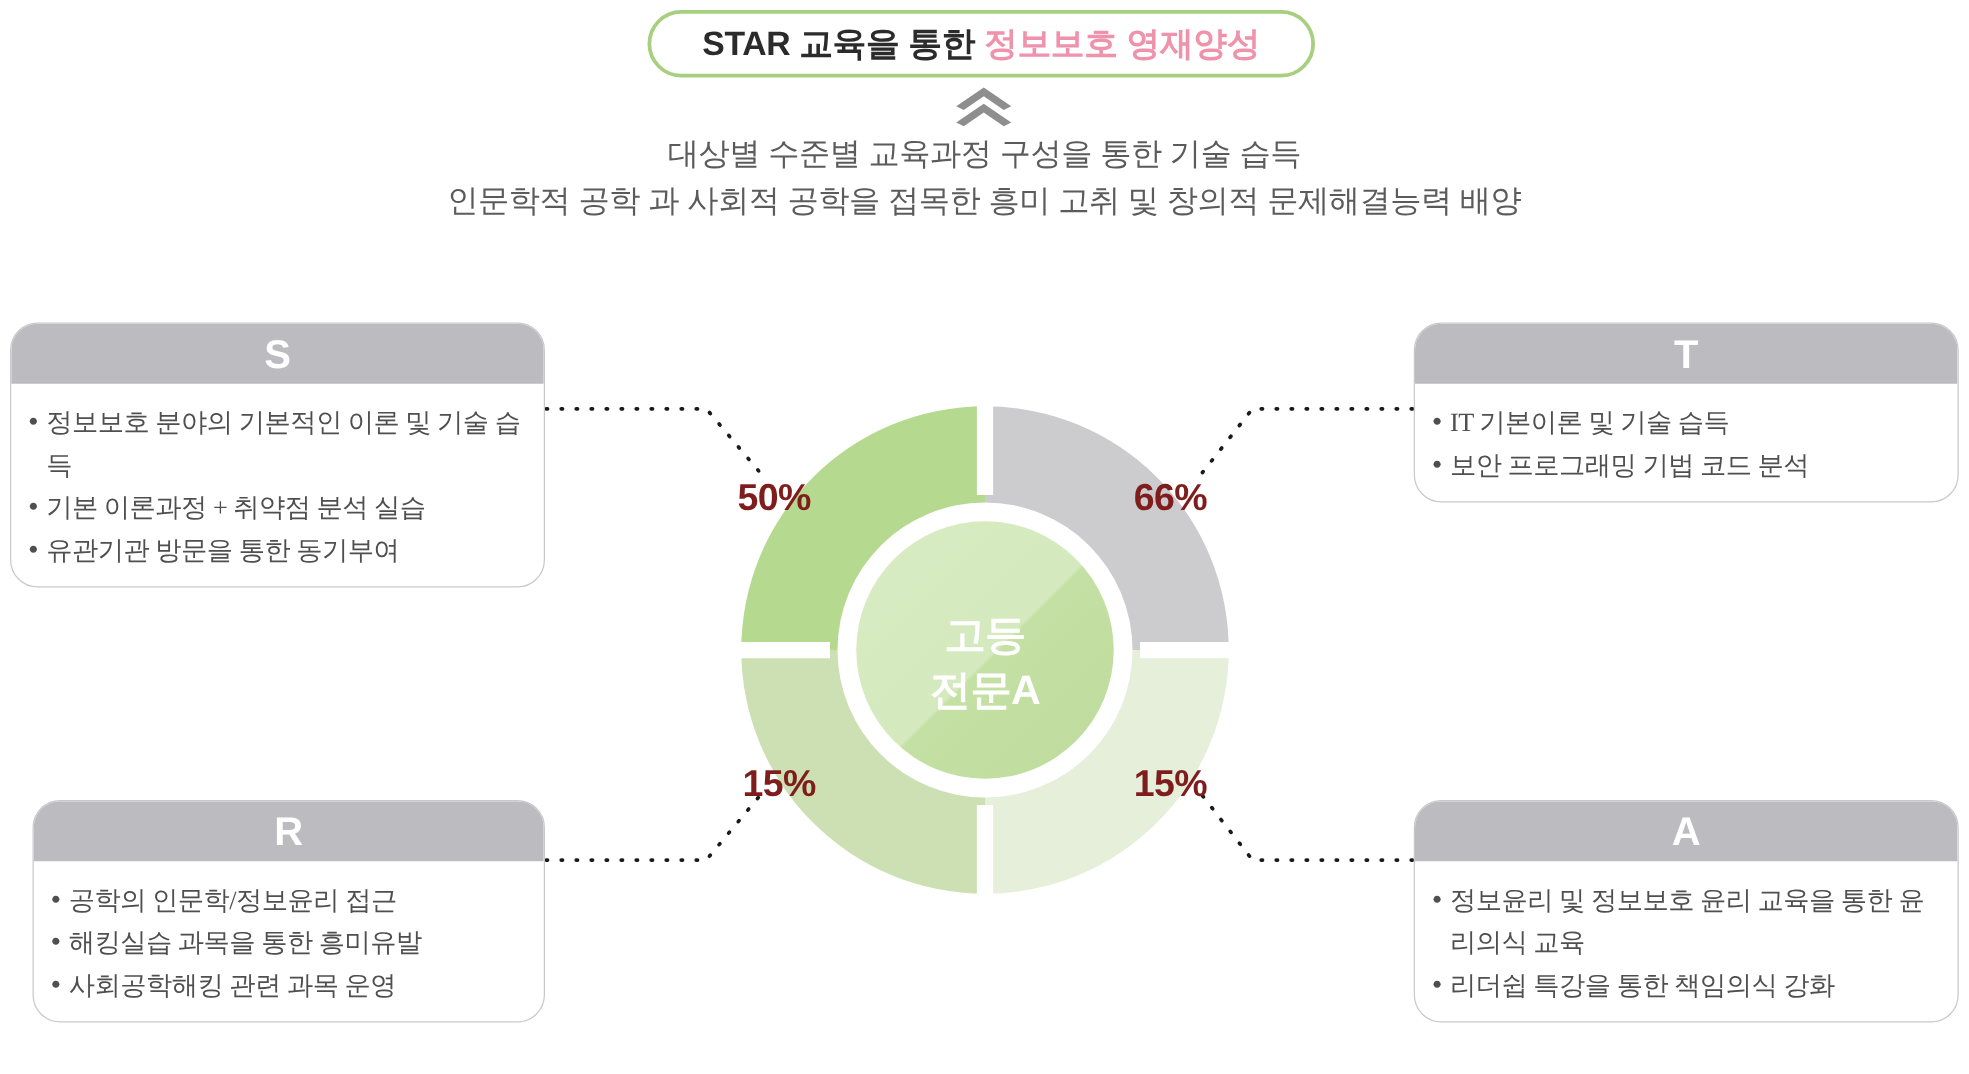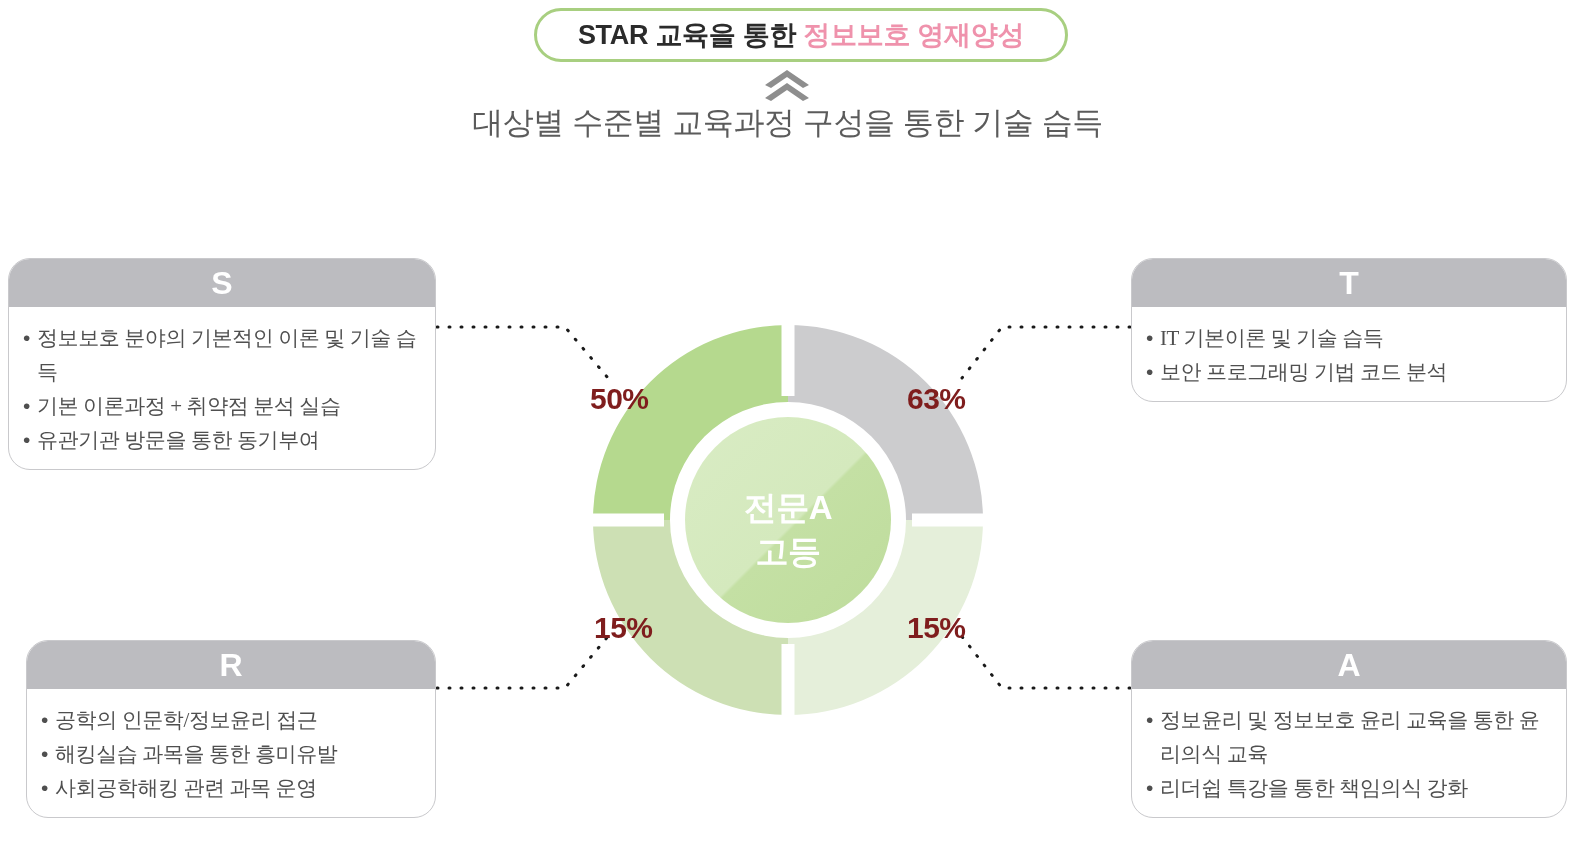--- a/index.html
+++ b/index.html
@@ -12,21 +12,21 @@
     height: 859px;
     position: relative;
     overflow: hidden;
     font-family: "Liberation Sans", "DejaVu Sans", sans-serif;
     color: #4a4a4a;
   }
 
   
   #title-pill {
     position: absolute;
-    left: 534px;
+    left: 518px;
     top: 8px;
     width: 534px;
     height: 54px;
     box-sizing: border-box;
     border: 3px solid #a8cf80;
     border-radius: 28px;
     display: flex;
     align-items: center;
     justify-content: center;
     background: #ffffff;
@@ -51,21 +51,21 @@
 
   
   #subtitle-block {
     position: absolute;
     left: 0;
     top: 104px;
     width: 1575px;
     text-align: center;
   }
   #subtitle-block .sub-line {
-    font-size: 31px;
+    font-size: 25px;
     color: #5b5b5b;
     line-height: 38px;
     letter-spacing: -0.4px;
     white-space: nowrap;
   }
 
   
   .card {
     position: absolute;
     box-sizing: border-box;
@@ -160,20 +160,21 @@
   <span><span class="t-black">STAR 교육을 통한 </span><span class="t-pink">정보보호 영재양성</span></span>
 </div>
 
 <svg id="chevron-up-icon" viewBox="0 0 50 34">
   <path d="M25 2 L47 17 L41 20 L25 9 L9 20 L3 17 Z" fill="#8e8e8e"></path>
   <path d="M25 15 L47 30 L41 33 L25 22 L9 33 L3 30 Z" fill="#8e8e8e"></path>
 </svg>
 
 <div id="subtitle-block">
   <div class="sub-line">대상별 수준별 교육과정 구성을 통한 기술 습득</div>
+  <div class="sub-line">인문학적 공학 과 사회적 공학을 접목한 흥미 고취 및 창의적 문제해결능력 배양</div>
 </div>
 
 <svg id="connectors">
   <g fill="none" stroke="#1a1a1a" stroke-width="3" stroke-linecap="round" stroke-dasharray="1 11">
     <path d="M437 327 L565 327 L608 378"></path>
     <path d="M1130 327 L1002 327 L962 378"></path>
     <path d="M437 688 L565 688 L610 634"></path>
     <path d="M1130 688 L1002 688 L960 634"></path>
   </g>
 </svg>
@@ -202,27 +203,27 @@
     <line x1="46" y1="248" x2="124" y2="248"></line>
     <line x1="372" y1="248" x2="450" y2="248"></line>
   </g>
 
   <circle cx="248" cy="248" r="111" fill="#ffffff"></circle>
 
   <circle cx="248" cy="248" r="103" fill="url(#centerGrad)"></circle>
 </svg>
 
 <div class="pct-label" id="pct-tl">50%</div>
-<div class="pct-label" id="pct-tr">63%</div>
+<div class="pct-label" id="pct-tr">66%</div>
 <div class="pct-label" id="pct-bl">15%</div>
 <div class="pct-label" id="pct-br">15%</div>
 
 <div id="donut-center-label">
+  <div>고등</div>
   <div>전문A</div>
-  <div>고등</div>
 </div>
 
 <div class="card" id="card-s">
   <div class="card-header">
     <span class="letter">S</span>
   </div>
   <div class="card-body">
     <div class="bullet-item">
       <span class="bullet-dot">•</span>
       <span class="bullet-text">정보보호 분야의 기본적인 이론 및 기술 습득</span>

